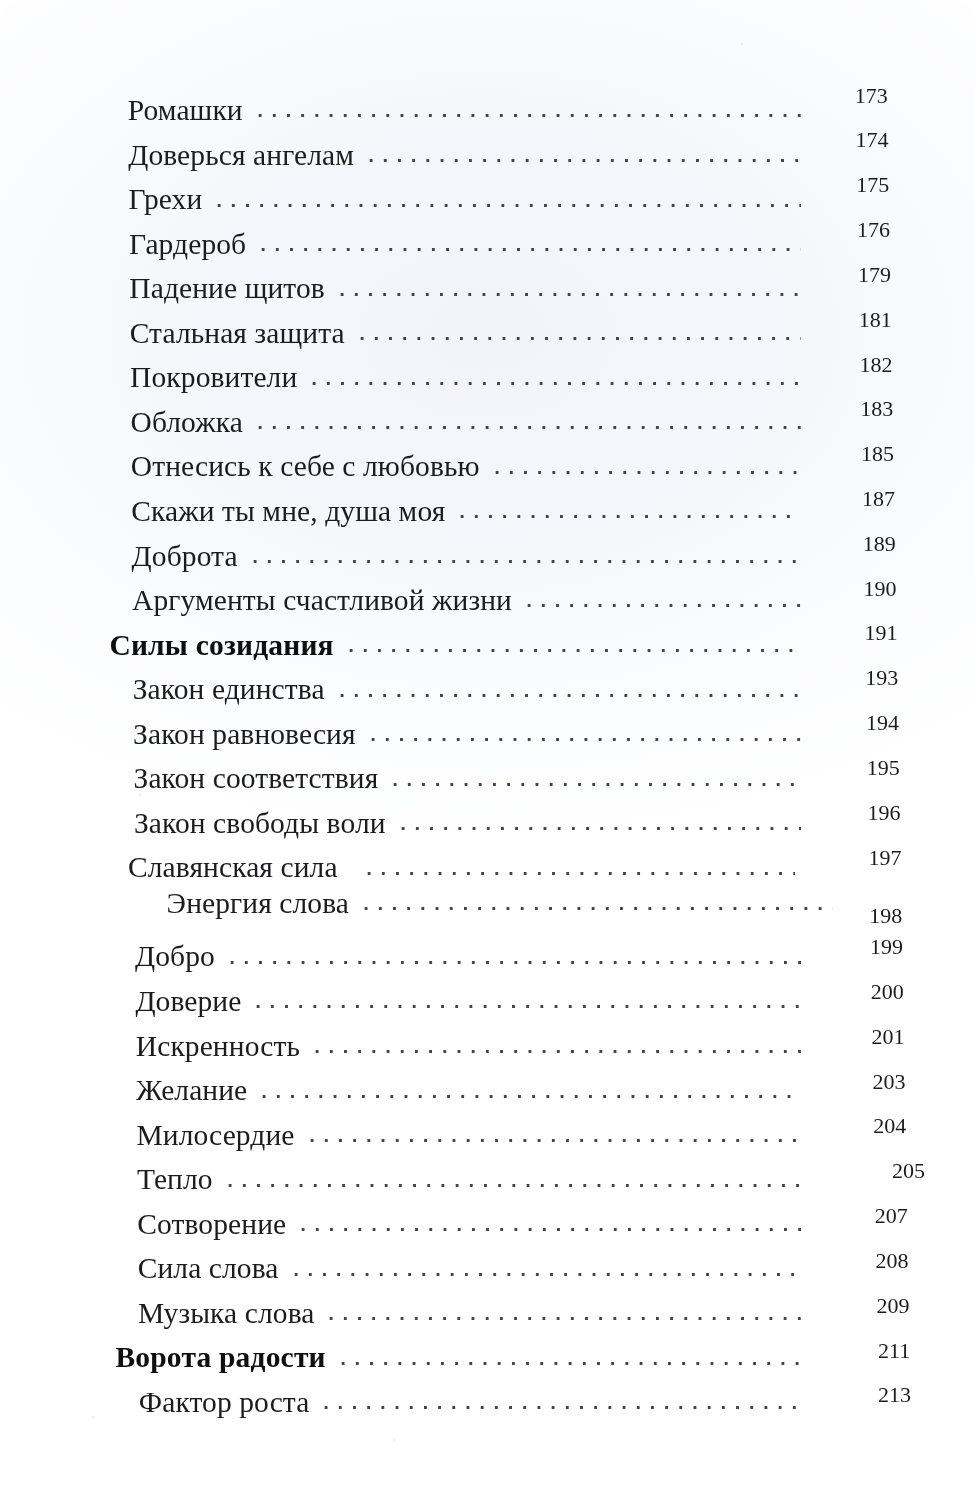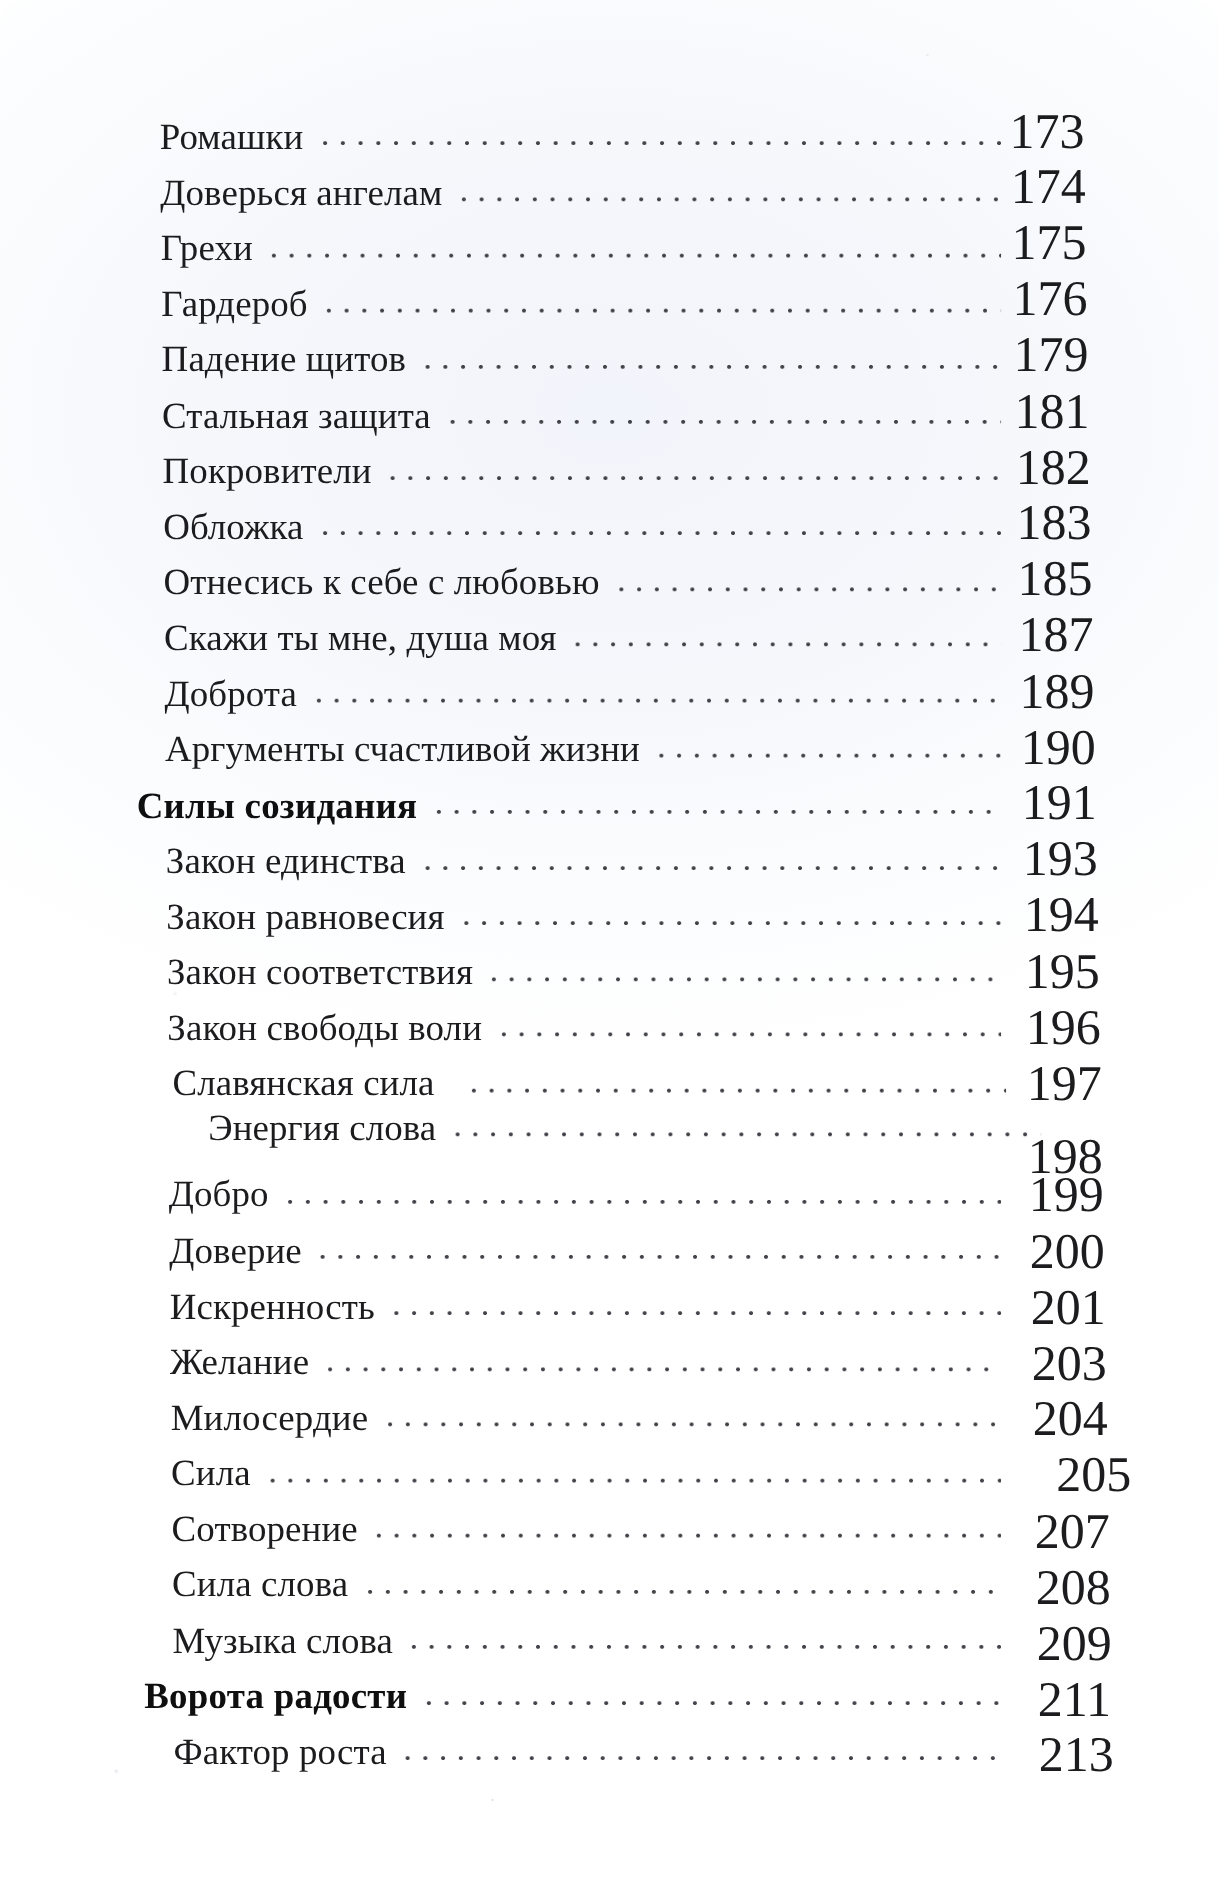--- a/index.html
+++ b/index.html
@@ -86,24 +86,24 @@
     bottom: 0.16em;
     height: 3px;
     background-image: radial-gradient(circle 1.5px, #33343a 0 1.5px, rgba(0,0,0,0) 1.7px);
     background-size: 14.2px 3px;
     background-repeat: repeat-x;
     opacity: .92;
   }
 
   .toc-page {
     position: absolute;
-    font-size: 40px;
+    font-size: 22px;
     line-height: 1;
     color: #1c1c1e;
-    text-align: left;
+    text-align: right;
     width: 80px;
   }
 </style>
 </head>
 <body>
 
 <div class="page">
   <div class="toc" id="toc-root">
       <div class="toc-row" style="left: 127.8px; top: 96px; width: 675.2px;">
         <span class="toc-title">Ромашки</span>
@@ -183,21 +183,21 @@
       <div class="toc-row" style="left: 133.5px; top: 764.3px; width: 669.5px;">
         <span class="toc-title">Закон соответствия</span>
         <span class="toc-leader"></span>
       </div>
       <span class="toc-page" style="left: 819.8px; top: 756.8px;">195</span>
       <div class="toc-row" style="left: 133.9px; top: 808.8px; width: 669.1px;">
         <span class="toc-title">Закон свободы воли</span>
         <span class="toc-leader"></span>
       </div>
       <span class="toc-page" style="left: 820.6px; top: 801.7px;">196</span>
-      <div class="toc-row" style="left: 138px; top: 853.3px; width: 668.7px; gap: 14px;">
+      <div class="toc-row" style="left: 128px; top: 853.3px; width: 668.7px; gap: 14px;">
         <span class="toc-title">Славянская сила</span>
         <span class="toc-leader"></span>
       </div>
       <span class="toc-page" style="left: 821.4px; top: 846.5px;">197</span>
       <div class="toc-row" style="left: 134.6px; top: 889px; width: 668.4px; margin-left: 32px;">
         <span class="toc-title">Энергия слова</span>
         <span class="toc-leader"></span>
       </div>
       <span class="toc-page" style="left: 822.2px; top: 891.3px; margin-top: 14px;">198</span>
       <div class="toc-row" style="left: 135px; top: 942.4px; width: 668px;">
@@ -219,21 +219,21 @@
         <span class="toc-title">Желание</span>
         <span class="toc-leader"></span>
       </div>
       <span class="toc-page" style="left: 825.4px; top: 1070.6px;">203</span>
       <div class="toc-row" style="left: 136.5px; top: 1120.6px; width: 666.5px;">
         <span class="toc-title">Милосердие</span>
         <span class="toc-leader"></span>
       </div>
       <span class="toc-page" style="left: 826.2px; top: 1115.4px;">204</span>
       <div class="toc-row" style="left: 136.9px; top: 1165.2px; width: 666.1px;">
-        <span class="toc-title">Сила</span>
+        <span class="toc-title">Тепло</span>
         <span class="toc-leader"></span>
       </div>
       <span class="toc-page" style="left: 845px; top: 1160.2px;">205</span>
       <div class="toc-row" style="left: 137.3px; top: 1209.8px; width: 665.7px;">
         <span class="toc-title">Сотворение</span>
         <span class="toc-leader"></span>
       </div>
       <span class="toc-page" style="left: 827.8px; top: 1205px;">207</span>
       <div class="toc-row" style="left: 137.7px; top: 1254.3px; width: 665.3px;">
         <span class="toc-title">Сила слова</span>

